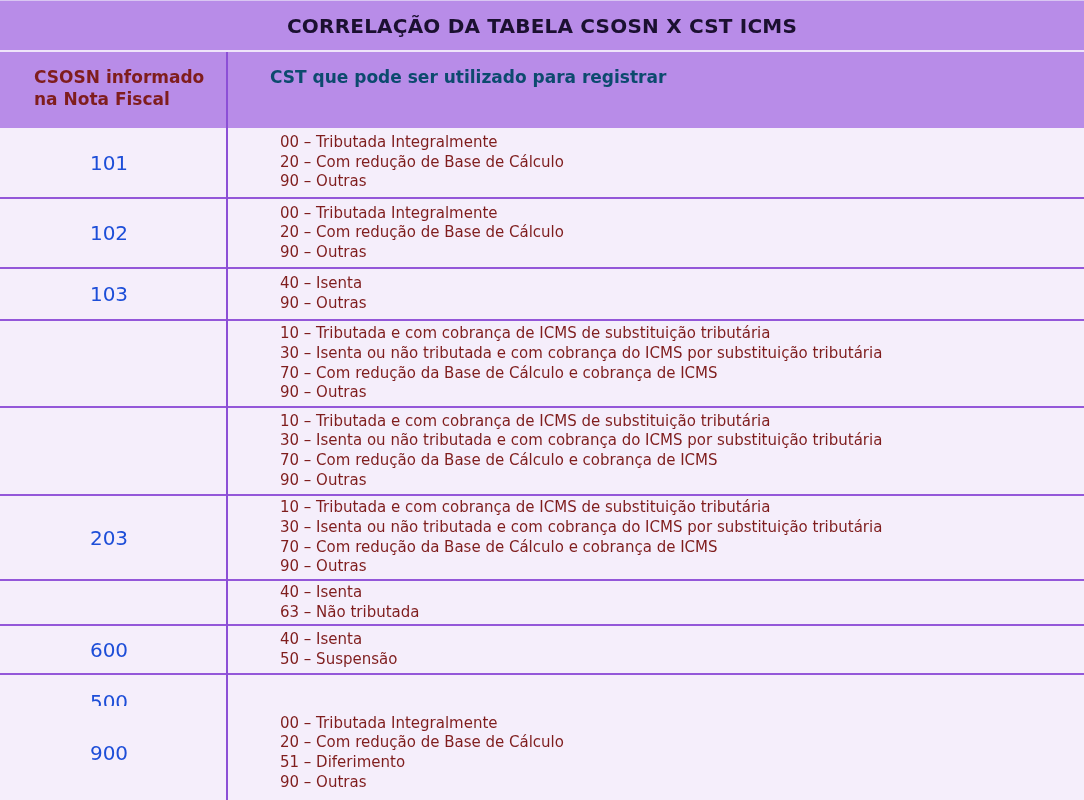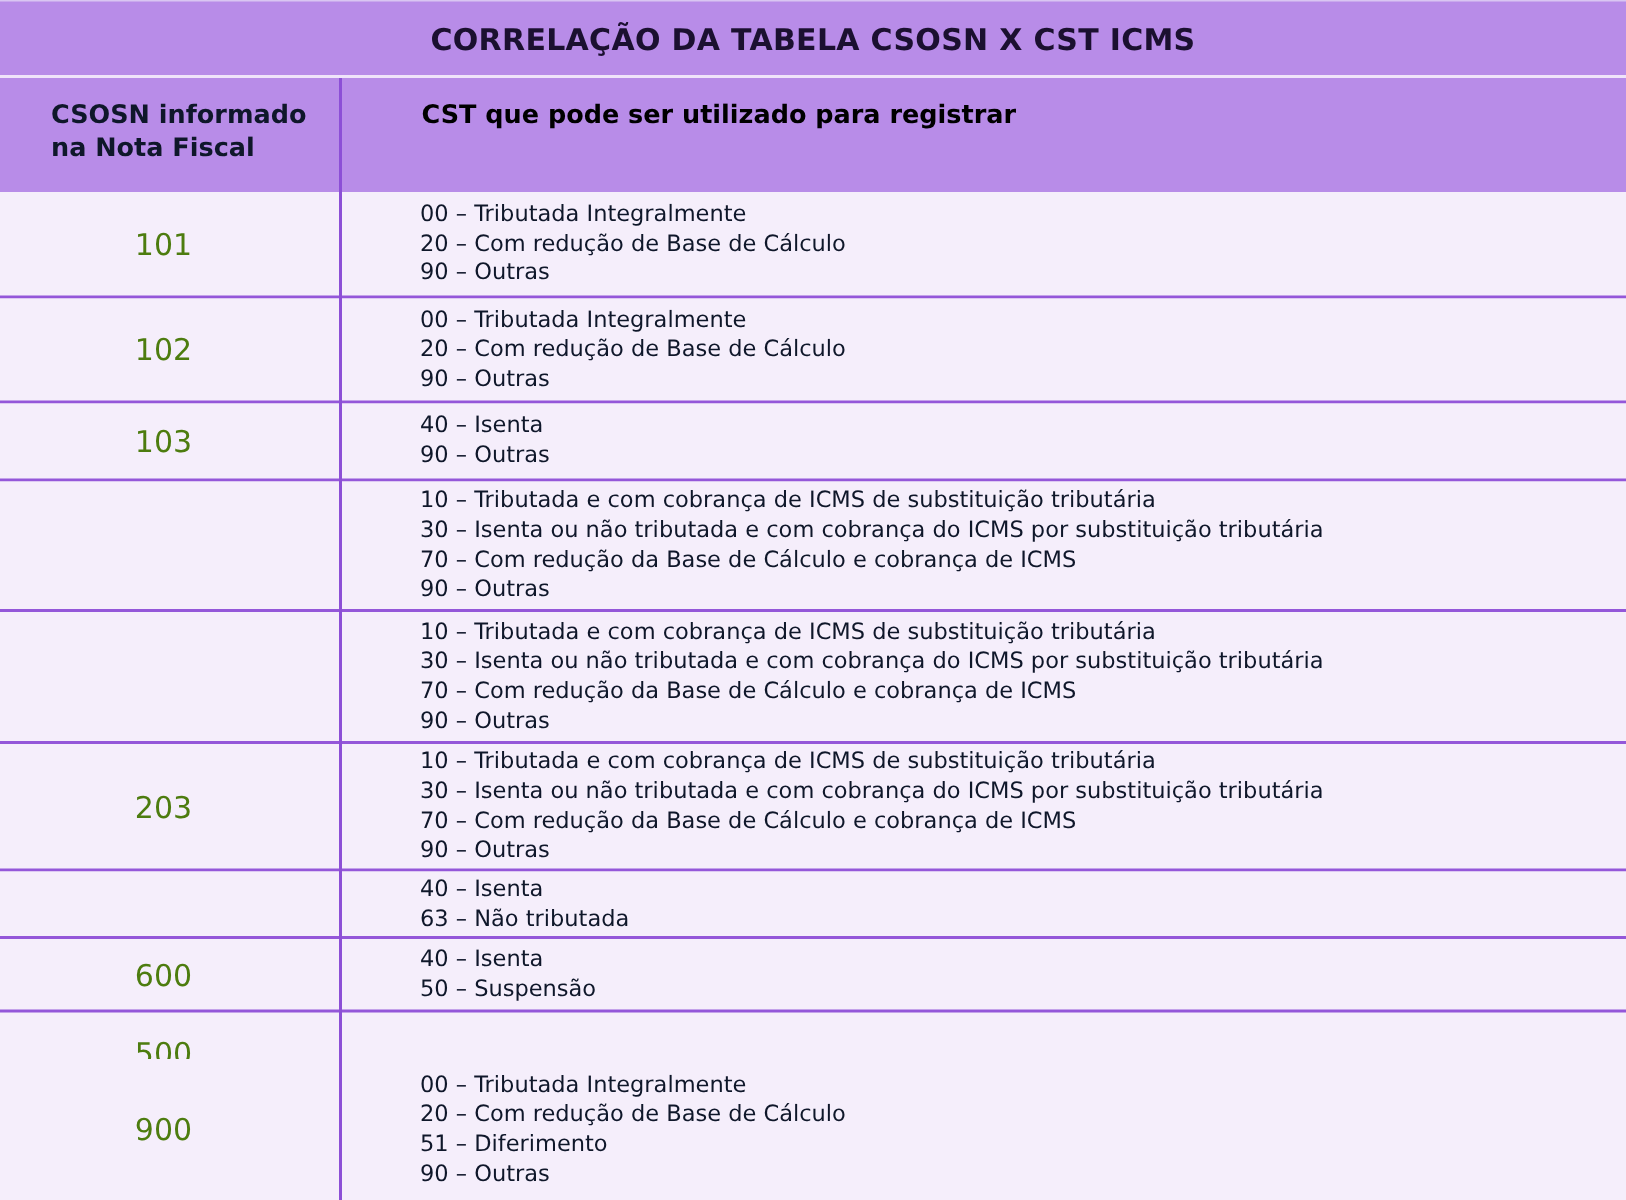--- a/index.html
+++ b/index.html
@@ -19,46 +19,46 @@
     display: flex; align-items: center; justify-content: center;
     font-weight: bold; font-size: 20px; color: #1b1030; letter-spacing: 0.2px;
   }
   .header-row {
     position: absolute; left: 0; top: 52px; width: 1084px; height: 76px;
     background: #b88ce8;
     box-sizing: border-box;
   }
   .header-col1 {
     position: absolute; left: 34px; top: 14px; width: 190px;
-    font-weight: bold; font-size: 17px; line-height: 22px; color: #0f172a;
+    font-weight: bold; font-size: 17px; line-height: 22px; color: #7f1d1d;
   }
   .header-col2 {
-    position: absolute; left: 281px; top: 14px;
-    font-weight: bold; font-size: 17px; line-height: 22px; color: #000000;
+    position: absolute; left: 270px; top: 14px;
+    font-weight: bold; font-size: 17px; line-height: 22px; color: #0c4a6e;
   }
   .vdivider {
     position: absolute; left: 226px; top: 52px; width: 2px; height: 748px;
     background: #8c4fd6;
   }
   .vdivider.head { background: #9a62de; height: 76px; }
   .row {
     position: absolute; left: 0; width: 1084px;
     box-sizing: border-box;
     border-bottom: 2px solid #9457d9;
     background: #f5eefb;
   }
   .row .code {
     position: absolute; left: 0; top: 0; width: 218px; height: 100%;
     display: flex; align-items: center; justify-content: center;
-    font-size: 20px; color: #4d7c0f;
+    font-size: 20px; color: #1d4ed8;
   }
   .row .csts {
     position: absolute; left: 280px; top: 0; height: 100%;
     display: flex; flex-direction: column; justify-content: center;
-    font-size: 15px; line-height: 19.6px; color: #0f172a;
+    font-size: 15px; line-height: 19.6px; color: #7f1d1d;
     white-space: nowrap;
   }
   .row .csts div { height: 19.6px; }
 </style>
 </head>
 <body>
 
 <div class="table">
   <div class="title-row">CORRELAÇÃO DA TABELA CSOSN X CST ICMS</div>
   <div class="header-row">

